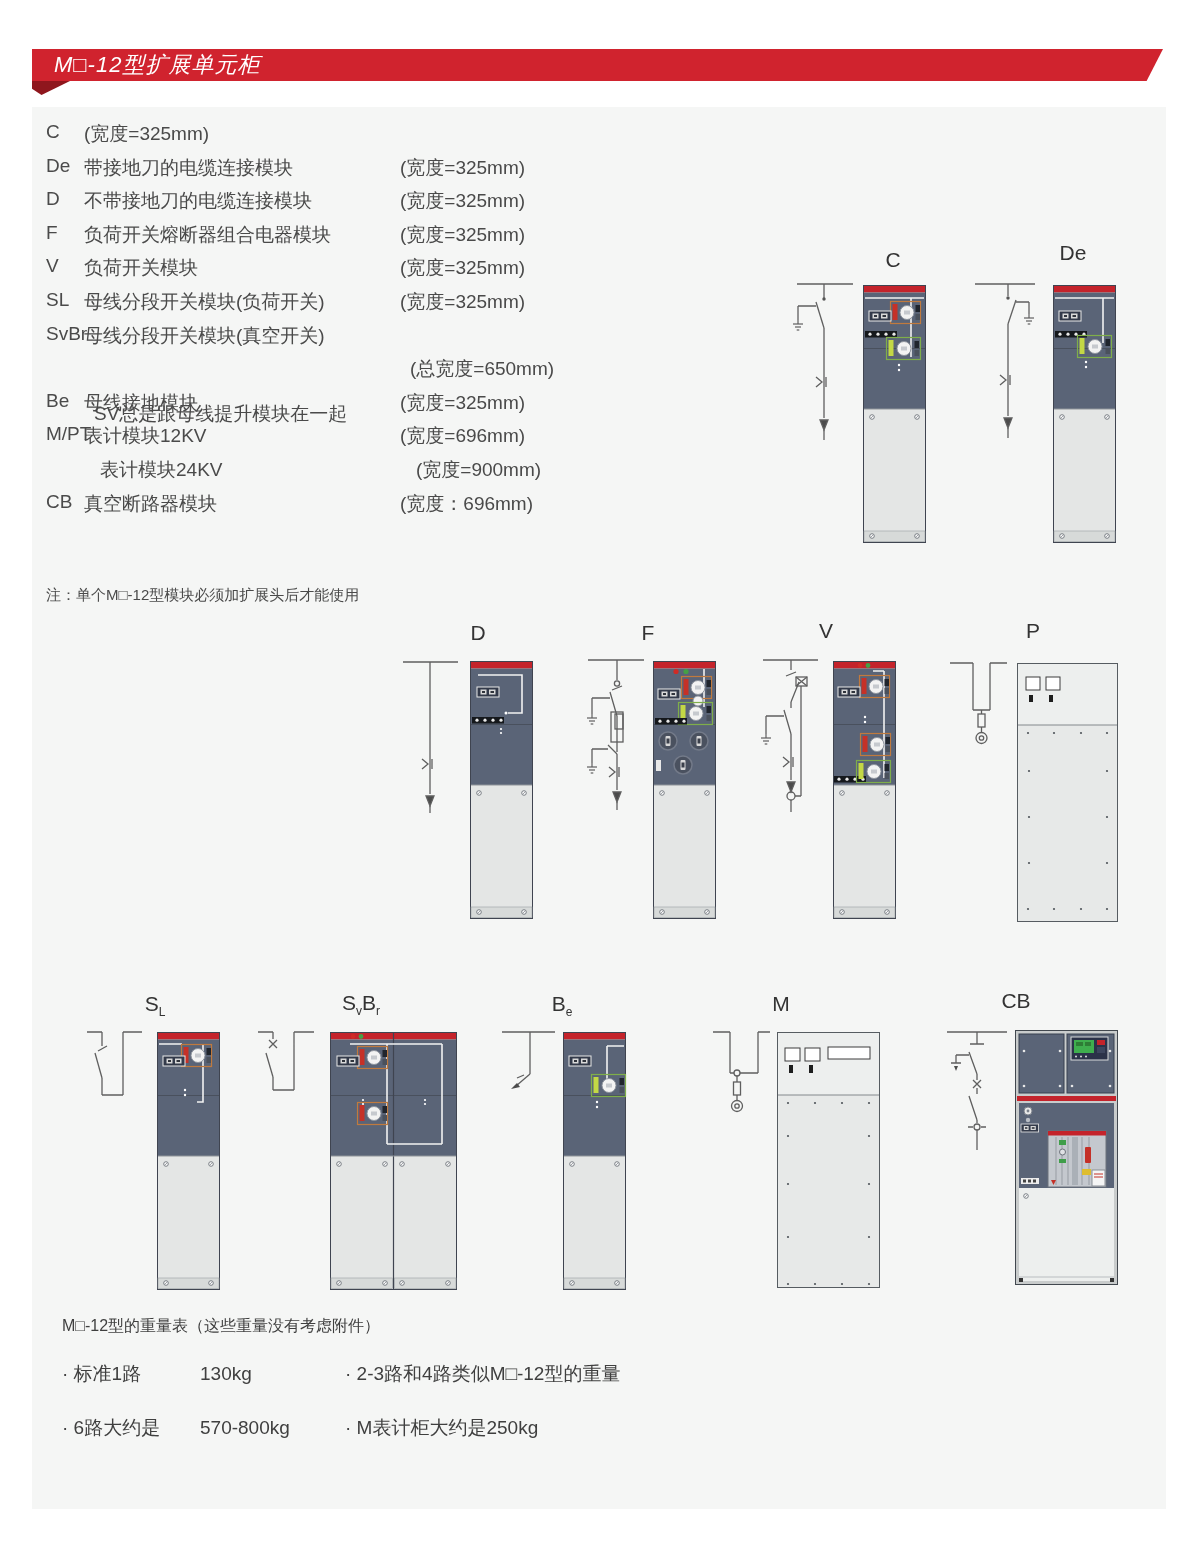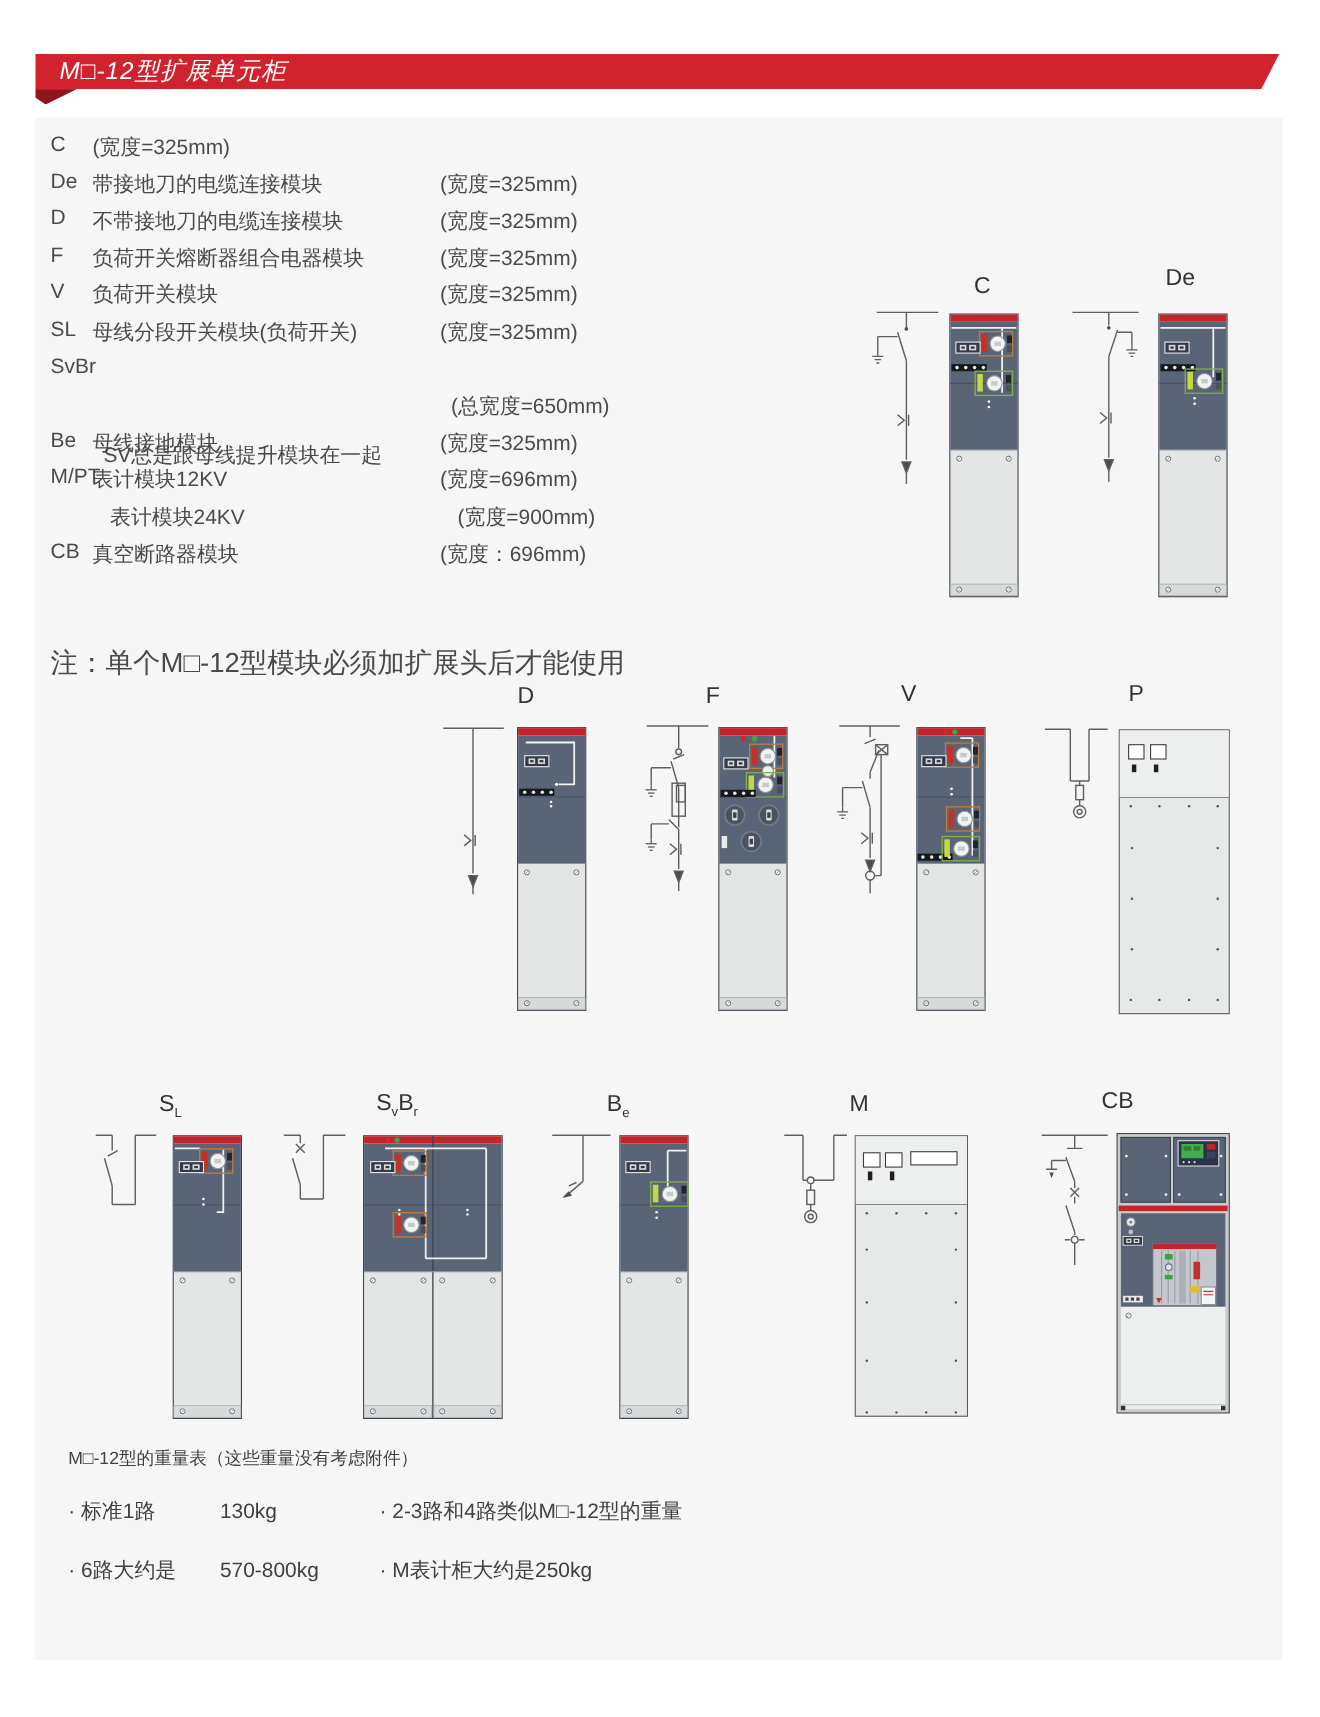--- a/index.html
+++ b/index.html
@@ -12,21 +12,21 @@
   .banner-fold{position:absolute;left:32px;top:81px;width:38px;height:14px;background:#8f161d;
                clip-path:polygon(0 0,100% 0,25% 100%,0 55%);}
 
   .modules{position:absolute;left:46px;top:121px;width:600px;color:#4a4a4a;}
   .modules-title{font-size:19px;height:41px;}
   .mrow{display:flex;height:33.6px;font-size:19px;}
   .mcode{width:38px;flex:none;}
   .mname{width:316px;flex:none;}
   .indent-1{padding-left:10px;margin-top:45px;}
   .indent-2{padding-left:16px;}
-  .note{position:absolute;left:46px;top:586px;font-size:25px;color:#4a4a4a;}
+  .note{position:absolute;left:46px;top:586px;font-size:15px;color:#4a4a4a;}
 
   .cab-label{position:absolute;transform:translateX(-50%);font-size:21px;color:#333;white-space:nowrap;}
   .cab-label sub{font-size:12px;}
 
   .diagram{position:absolute;}
 
   .weights{position:absolute;left:62px;top:1316px;color:#3f3f3f;}
   .weights-title{font-size:16px;margin-bottom:24px;}
   .wgrid{display:grid;grid-template-columns:283px auto;row-gap:28px;font-size:19px;}
   .wlabel{display:inline-block;min-width:138px;}
@@ -137,20 +137,21 @@
         <span class="mname">负荷开关模块</span>
         <span class="mwidth">(宽度=325mm)</span>
       </div>
     <div class="mrow">
         <span class="mcode">SL</span>
         <span class="mname">母线分段开关模块(负荷开关)</span>
         <span class="mwidth">(宽度=325mm)</span>
       </div>
     <div class="mrow">
         <span class="mcode">SvBr</span>
+        <span class="mname">母线分段开关模块(真空开关)</span>
         <span class="mwidth"></span>
       </div>
     <div class="mrow">
         <span class="mcode"></span>
         <span class="mname indent-1">SV总是跟母线提升模块在一起</span>
         <span class="mwidth">(总宽度=650mm)</span>
       </div>
     <div class="mrow">
         <span class="mcode">Be</span>
         <span class="mname">母线接地模块</span>

